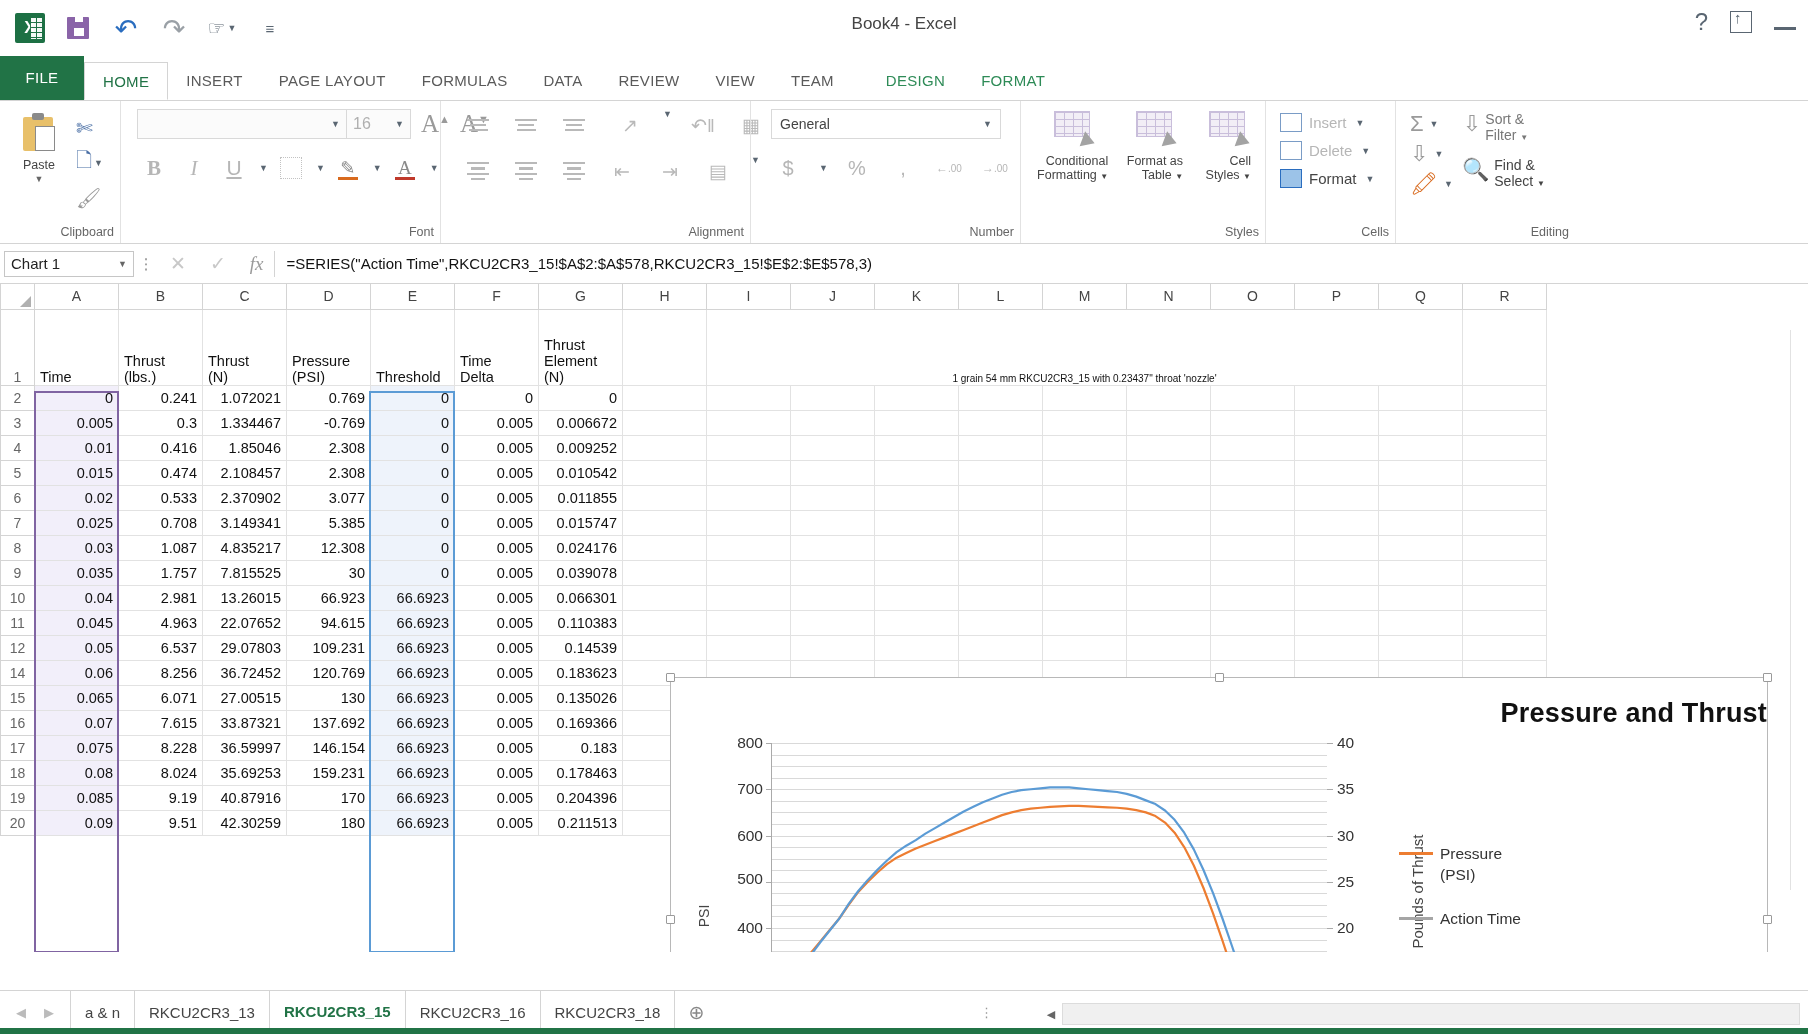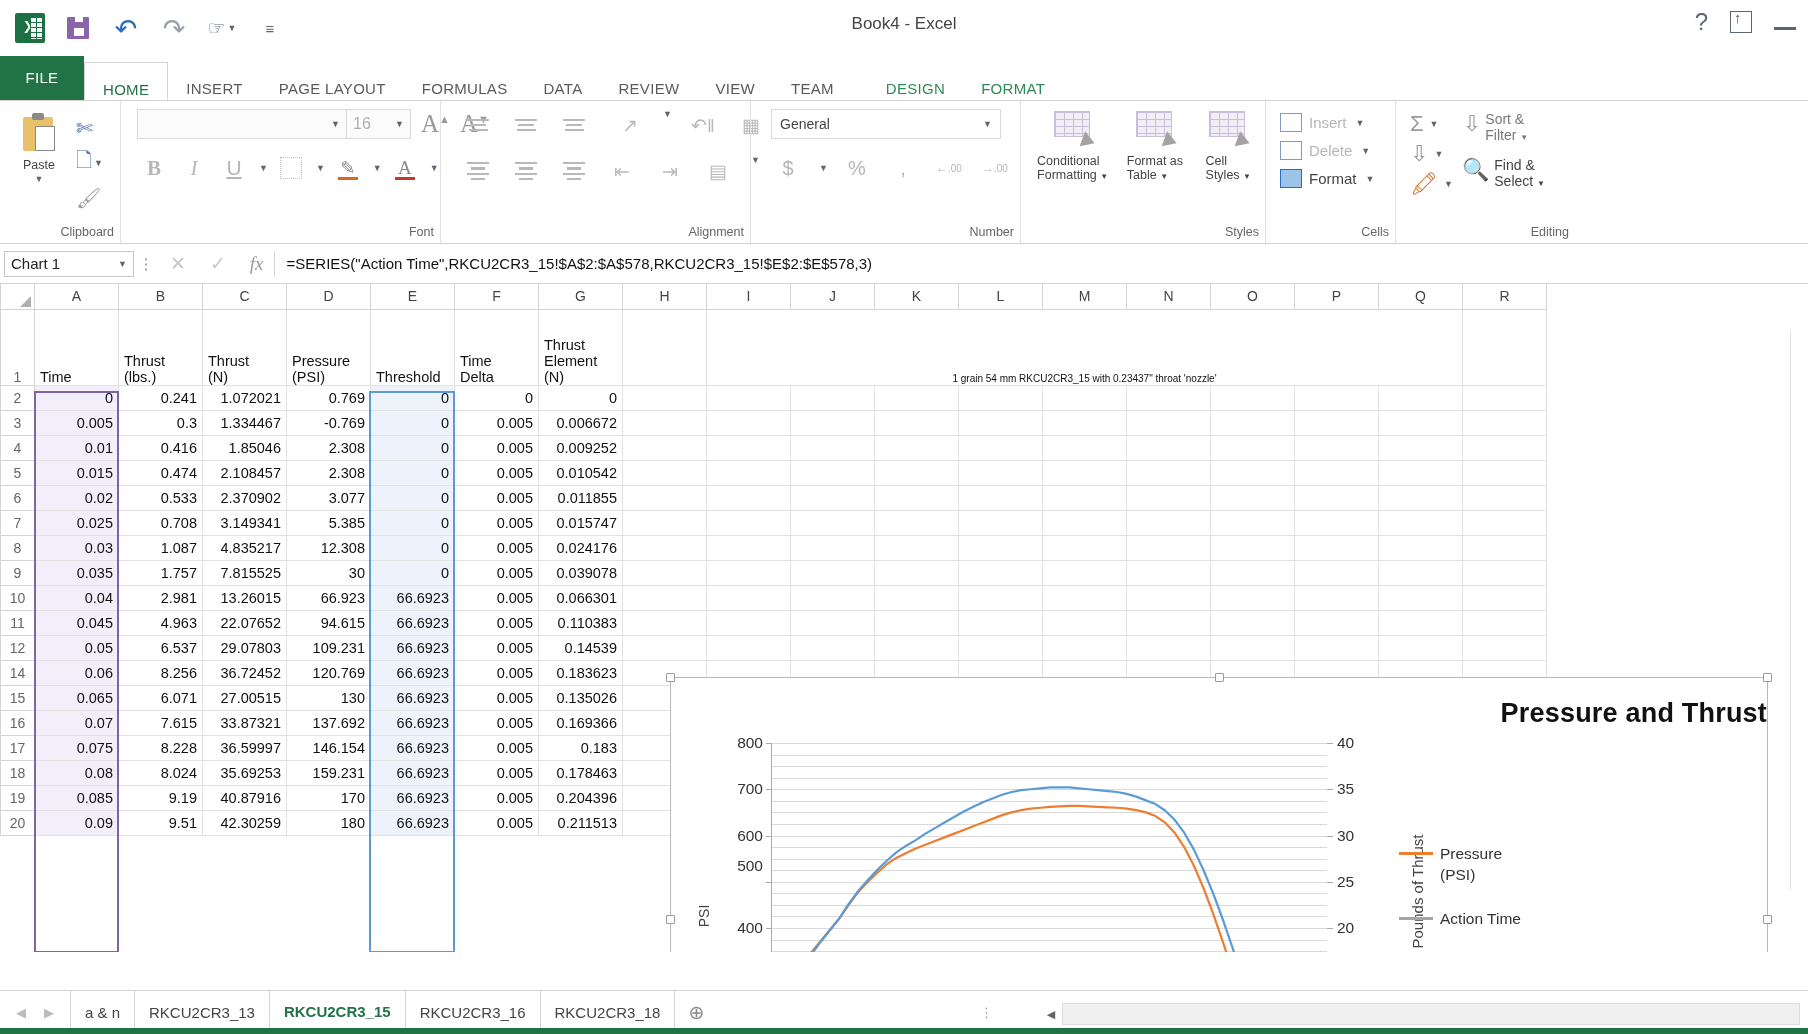--- a/index.html
+++ b/index.html
@@ -39,33 +39,33 @@
   .win-right { position:absolute; right:12px; top:10px; display:flex; align-items:center; gap:22px; color:#5a6672;}
   .win-right div { cursor:pointer; }
   .help-q { font-size:24px; line-height:24px; }
   .ribbon-opt { width:22px; height:22px; border:1.6px solid #5a6672; position:relative;}
   .ribbon-opt::after{content:"↑"; position:absolute; left:3px; top:-3px; font-size:15px;}
   .minimize { width:22px;height:3px;background:#5a6672; margin-top:12px;}
   .user-name { position:absolute; right:10px; top:64px; font-size:15px; color:#444; white-space:nowrap;}
 
   
   .tabs { position:relative; height:44px; background:#fff; display:flex; align-items:flex-end; }
-  .tab { padding:8px 18px; height:38px; line-height:38px; font-size:15px; letter-spacing:.3px; color:#5a5a5a; cursor:pointer; }
+  .tab { padding:0 18px; height:38px; line-height:38px; font-size:15px; letter-spacing:.3px; color:#5a5a5a; cursor:pointer; }
   .tab.file { background:#217346; color:#fff; width:84px; height:44px; line-height:44px; text-align:center; padding:0; }
   .tab.active { color:#217346; background:#fff; border:1px solid #d4d4d4; border-bottom:1px solid #fff; position:relative; z-index:3; }
   .tab.ctx { color:#2e8b57; }
 
   
   .ribbon { position:relative; height:144px; background:#fff; border-top:1px solid #d4d4d4; border-bottom:1px solid #d4d4d4; display:flex; }
   .rgroup { position:relative; height:100%; padding:4px 6px 0 6px; display:flex; flex-direction:column; }
   .rgroup + .rgroup { border-left:1px solid #e2e2e2; }
   .rgroup-body { flex:1; display:flex; align-items:flex-start; padding-top:4px; }
   .rgroup-name { text-align:right; font-size:12.5px; color:#666; padding-bottom:4px; position:relative;}
   .btn { display:flex; flex-direction:column; align-items:center; justify-content:flex-start; cursor:pointer; color:#444; font-size:12.5px;}
-  .btn .lbl { margin-top:3px; text-align:left; line-height:1.15;}
+  .btn .lbl { margin-top:3px; text-align:right; line-height:1.15;}
   .disabled { color:#b6b6b6; }
 
   
   .clip-paste { width:66px; padding-top:4px;}
   .clipboard-ico { width:40px;height:42px; position:relative; }
   .cb-board { position:absolute; left:4px; top:4px; width:30px;height:34px;background:#e8c06a; border-radius:2px;}
   .cb-clip { position:absolute; left:13px; top:0px; width:12px;height:7px;background:#8a8a8a; border-radius:2px;}
   .cb-page { position:absolute; left:16px; top:13px; width:20px;height:25px;background:#fff;border:1.4px solid #8a8a8a;}
   .clip-small { display:flex; flex-direction:column; gap:9px; padding-top:6px; margin-left:4px;}
   .sm-ico { width:30px; height:26px; display:flex; align-items:center; color:#4a6fa5; font-size:20px;}
@@ -902,21 +902,21 @@
       <div class="ch-handle" style="right:-5px;top:237px"></div>
 
       <div class="chart-title">Pressure and Thrust</div>
 
       <div class="plotzone">
         <div class="ylab-left">PSI</div>
         <div class="ylab-right">Pounds of Thrust</div>
 
         <div class="ax-left" id="axleft">
             <span style="top: 185px;">400</span>
-            <span style="top: 123px;">500</span>
+            <span style="top: 136px;">500</span>
             <span style="top: 92.5px;">600</span>
             <span style="top: 46.25px;">700</span>
             <span style="top: 0px;">800</span>
           </div>
         <div class="ax-right" id="axright">
             <span style="top: 185px;">20</span>
             <span style="top: 138.75px;">25</span>
             <span style="top: 92.5px;">30</span>
             <span style="top: 46.25px;">35</span>
             <span style="top: 0px;">40</span>

